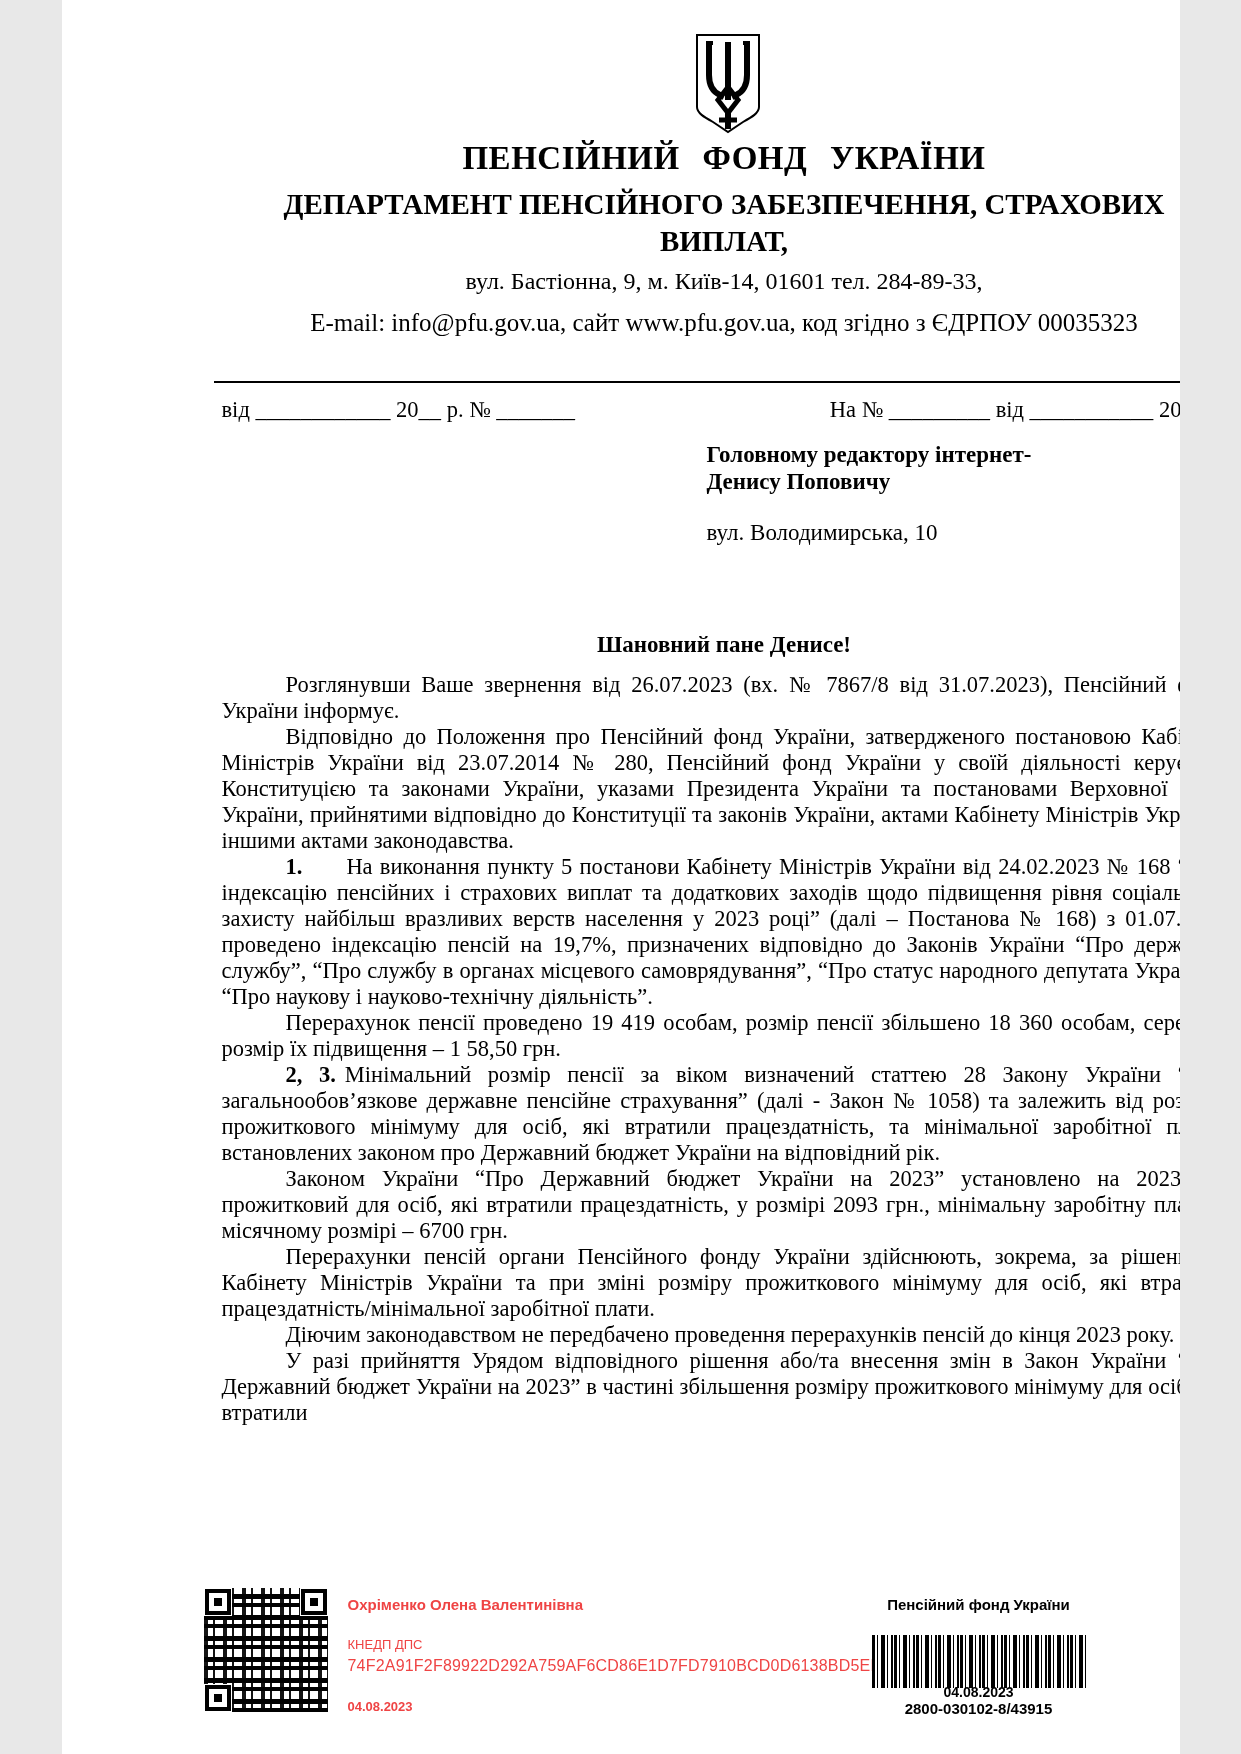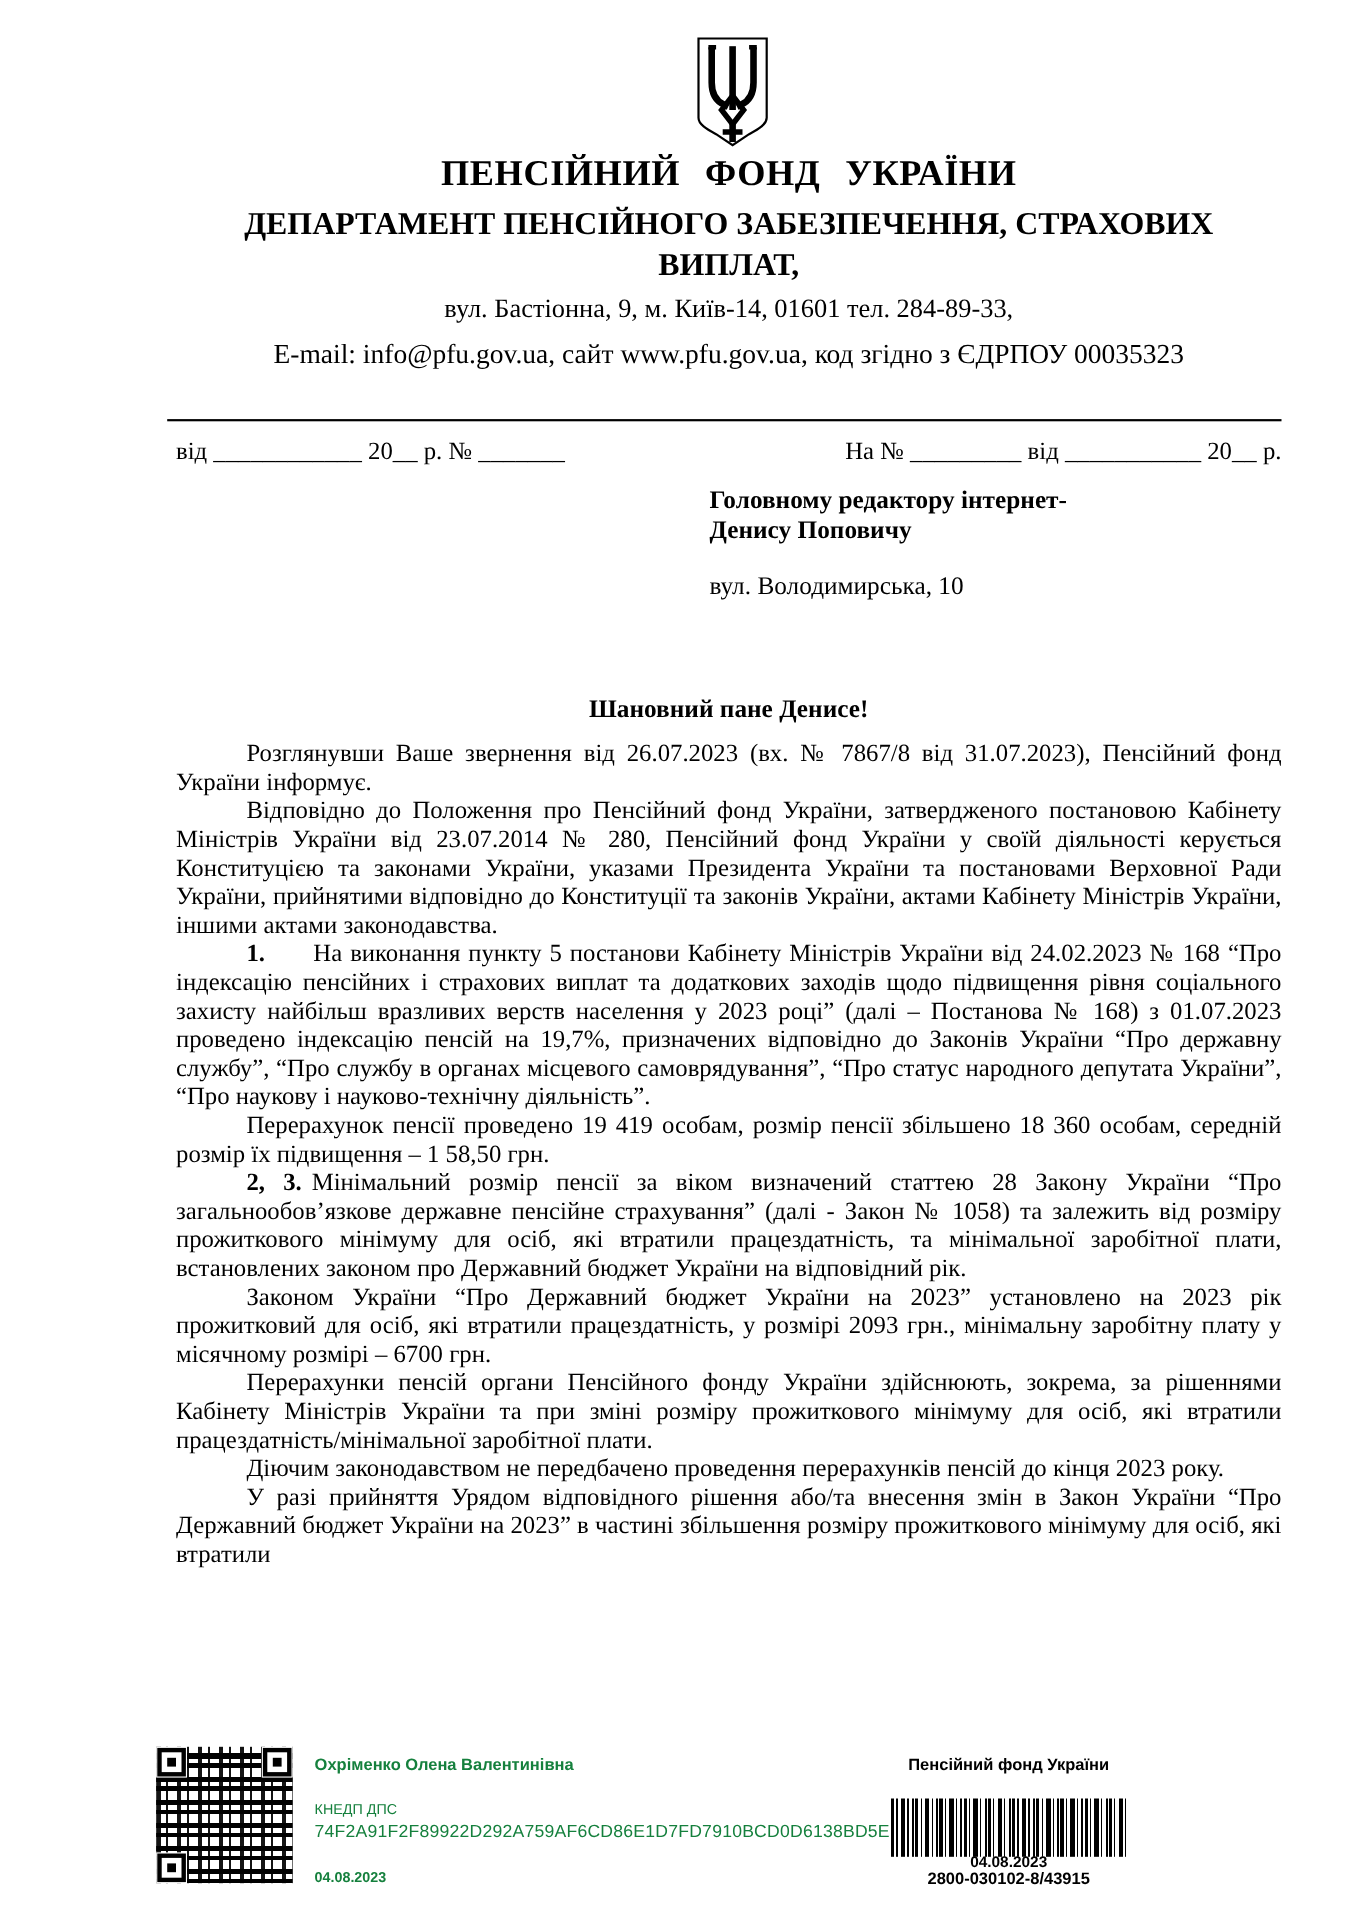--- a/index.html
+++ b/index.html
@@ -1,18 +1,18 @@
 <!DOCTYPE html>
 <html><head>
 <meta charset="utf-8">
 <style>
   html,body{margin:0;padding:0;background:#e8e8e8;}
   *{box-sizing:border-box;}
   .page{
-    position:relative;width:1241px;height:1754px;margin:0 auto;
+    position:relative;width:1118px;height:1754px;margin:0 auto;
     background:#ffffff;color:#000;overflow:hidden;
     font-family:"Liberation Serif","DejaVu Serif",serif;
   }
   
   .emblem{position:absolute;left:633px;top:33px;width:66px;height:102px;}
   .header{position:absolute;left:160px;top:140px;width:1005px;text-align:center;}
   .org-name{font-size:33px;font-weight:bold;word-spacing:14px;letter-spacing:.5px;}
   .dept{font-size:29px;font-weight:bold;line-height:37px;margin-top:9px;}
   .addr{font-size:24px;margin-top:8px;}
   .contacts{font-size:25px;margin-top:14px;}
@@ -36,21 +36,21 @@
   .sans{font-family:"Liberation Sans","DejaVu Sans",sans-serif;}
   .qr{position:absolute;left:142px;top:1588px;width:124px;height:124px;
     background-image:
       repeating-linear-gradient(90deg,rgba(0,0,0,.92) 0 4px,transparent 4px 9px,rgba(0,0,0,.92) 9px 11px,transparent 11px 19px),
       repeating-linear-gradient(0deg,#000 0 4px,#fff 4px 8px,#000 8px 13px,#fff 13px 21px);
   }
   .finder{position:absolute;width:28px;height:28px;background:#fff;}
   .finder::before{content:"";position:absolute;inset:1px;border:4px solid #000;}
   .finder::after{content:"";position:absolute;inset:10px;background:#000;}
   .f-tl{left:0;top:0;} .f-tr{right:0;top:0;} .f-bl{left:0;bottom:0;}
-  .sig-text{position:absolute;left:286px;top:1596px;color:#15803d;}
+  .sig-text{position:absolute;left:286px;top:1596px;color:#ef4444;}
   .sig-name{font-size:15px;font-weight:600;}
   .sig-auth{font-size:13px;font-weight:400;margin-top:24px;}
   .sig-key{font-size:16px;font-weight:400;margin-top:5px;letter-spacing:.2px;}
   .sig-date{font-size:13px;font-weight:700;margin-top:24px;}
   .stamp{position:absolute;left:810px;top:1596px;width:214px;text-align:center;}
   .stamp-org{font-size:15px;font-weight:bold;}
   .barcode{margin-top:22px;height:53px;
     background:repeating-linear-gradient(90deg,
       #000 0 3px,#fff 3px 5px,#000 5px 6px,#fff 6px 9px,
       #000 9px 13px,#fff 13px 15px,#000 15px 16px,#fff 16px 19px,

